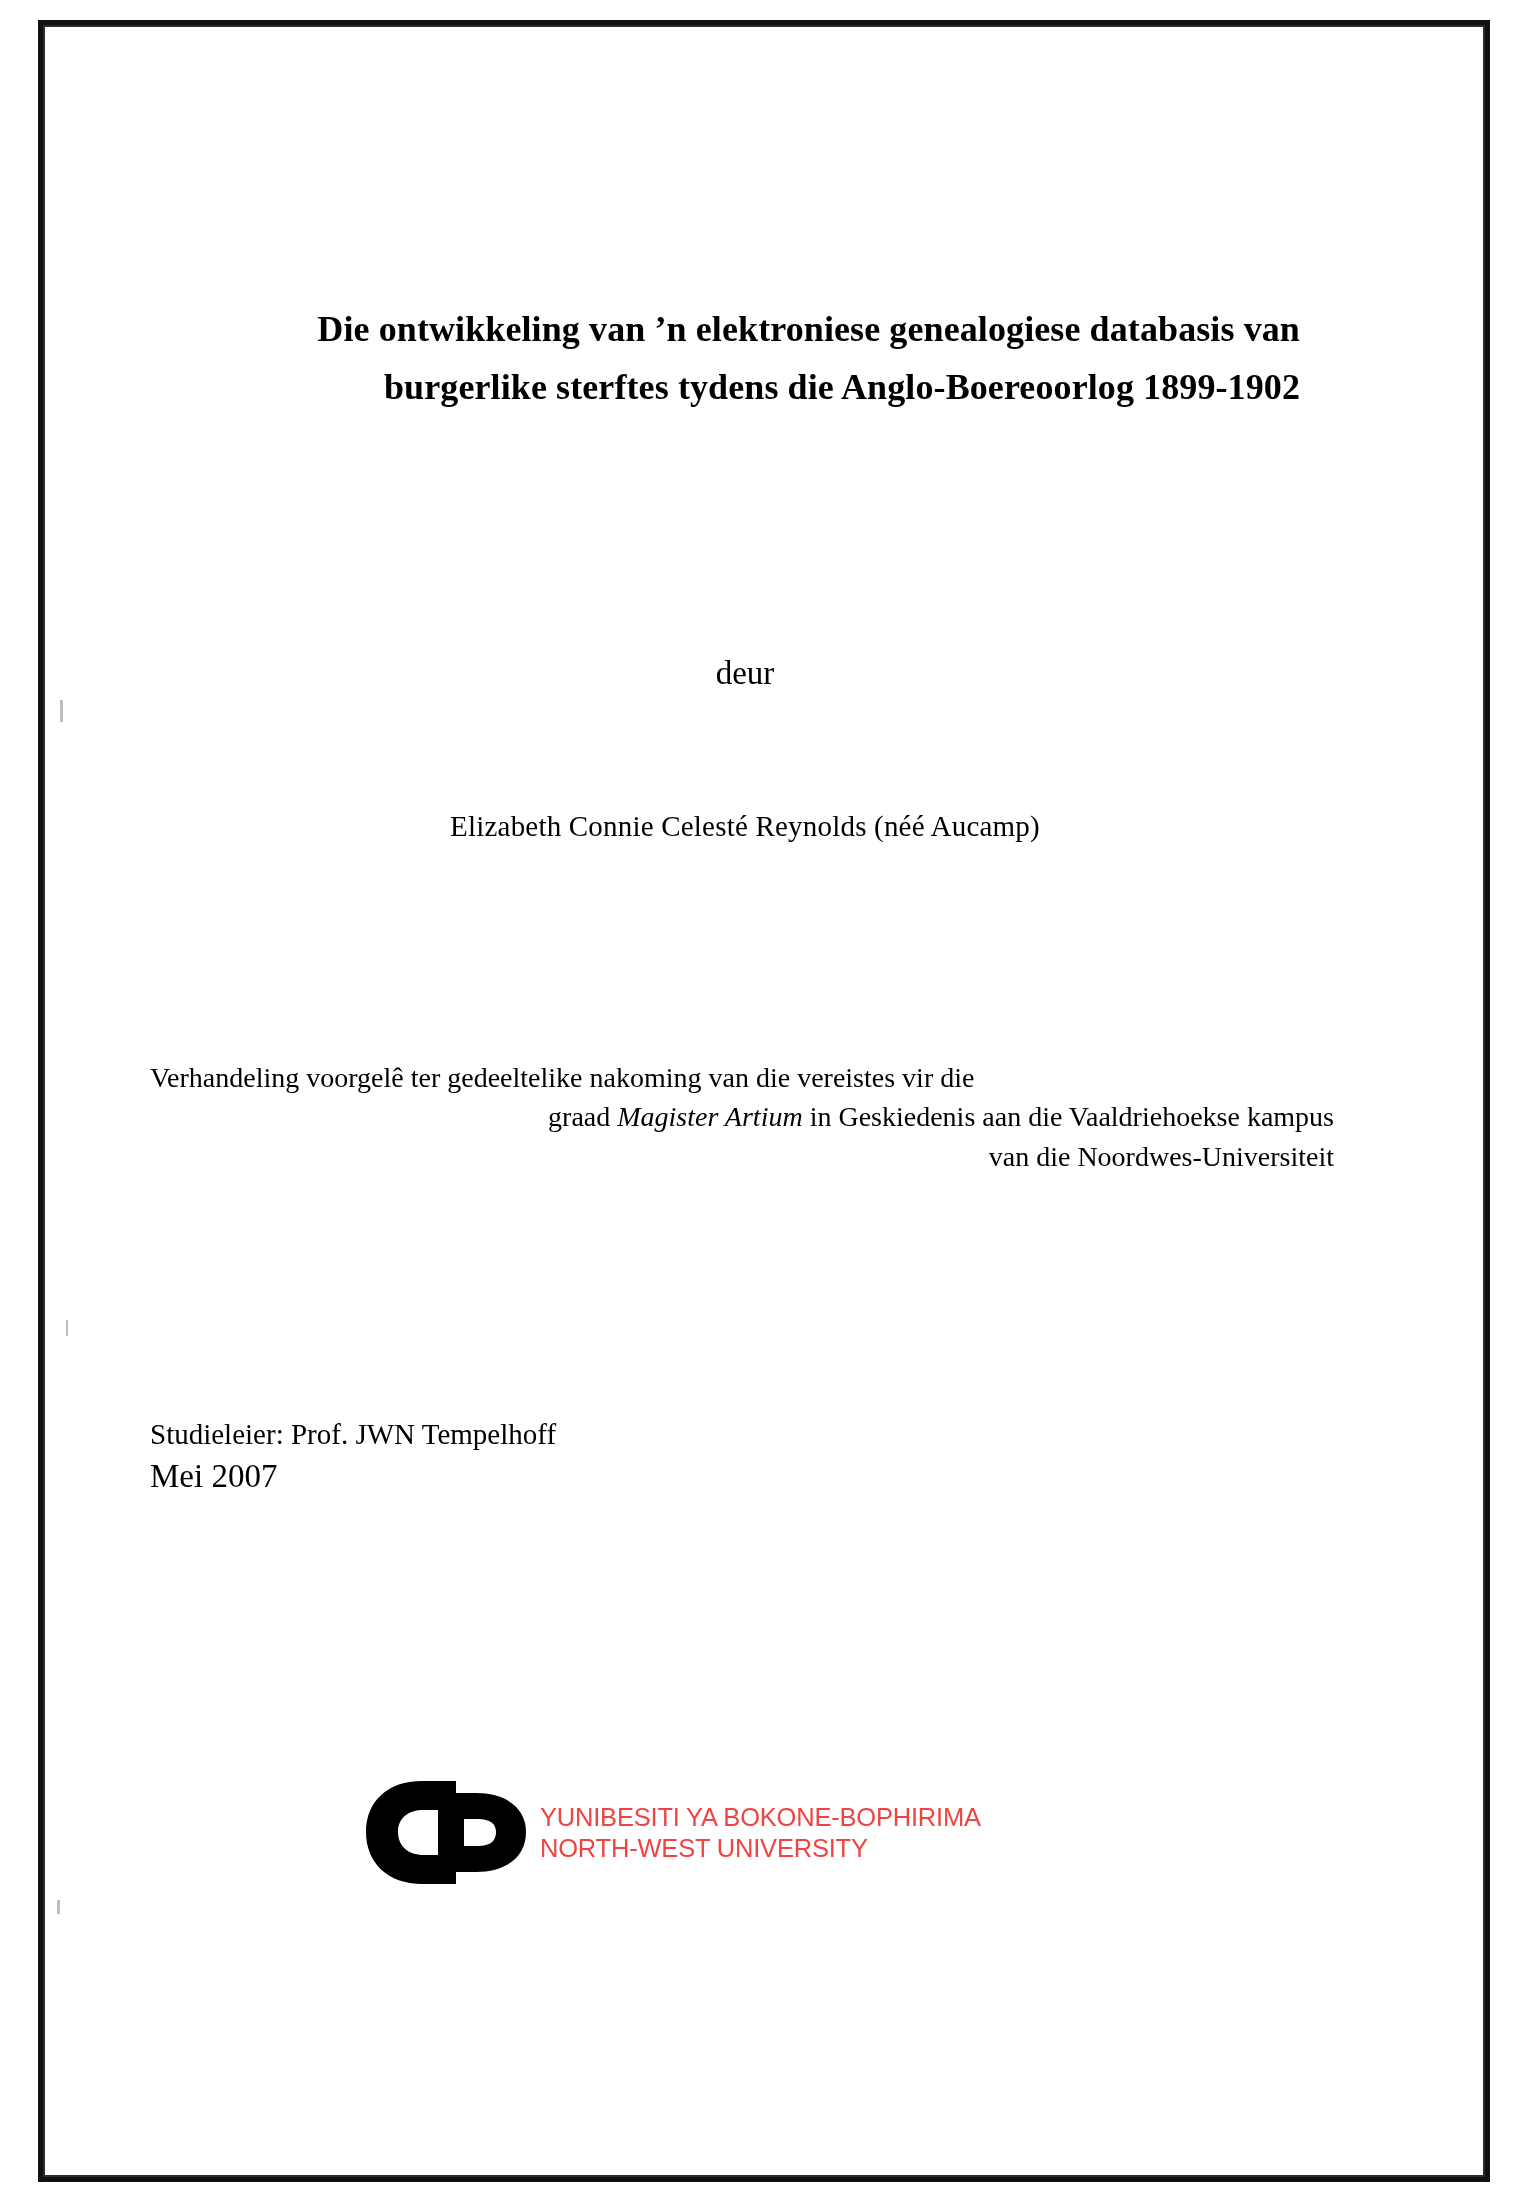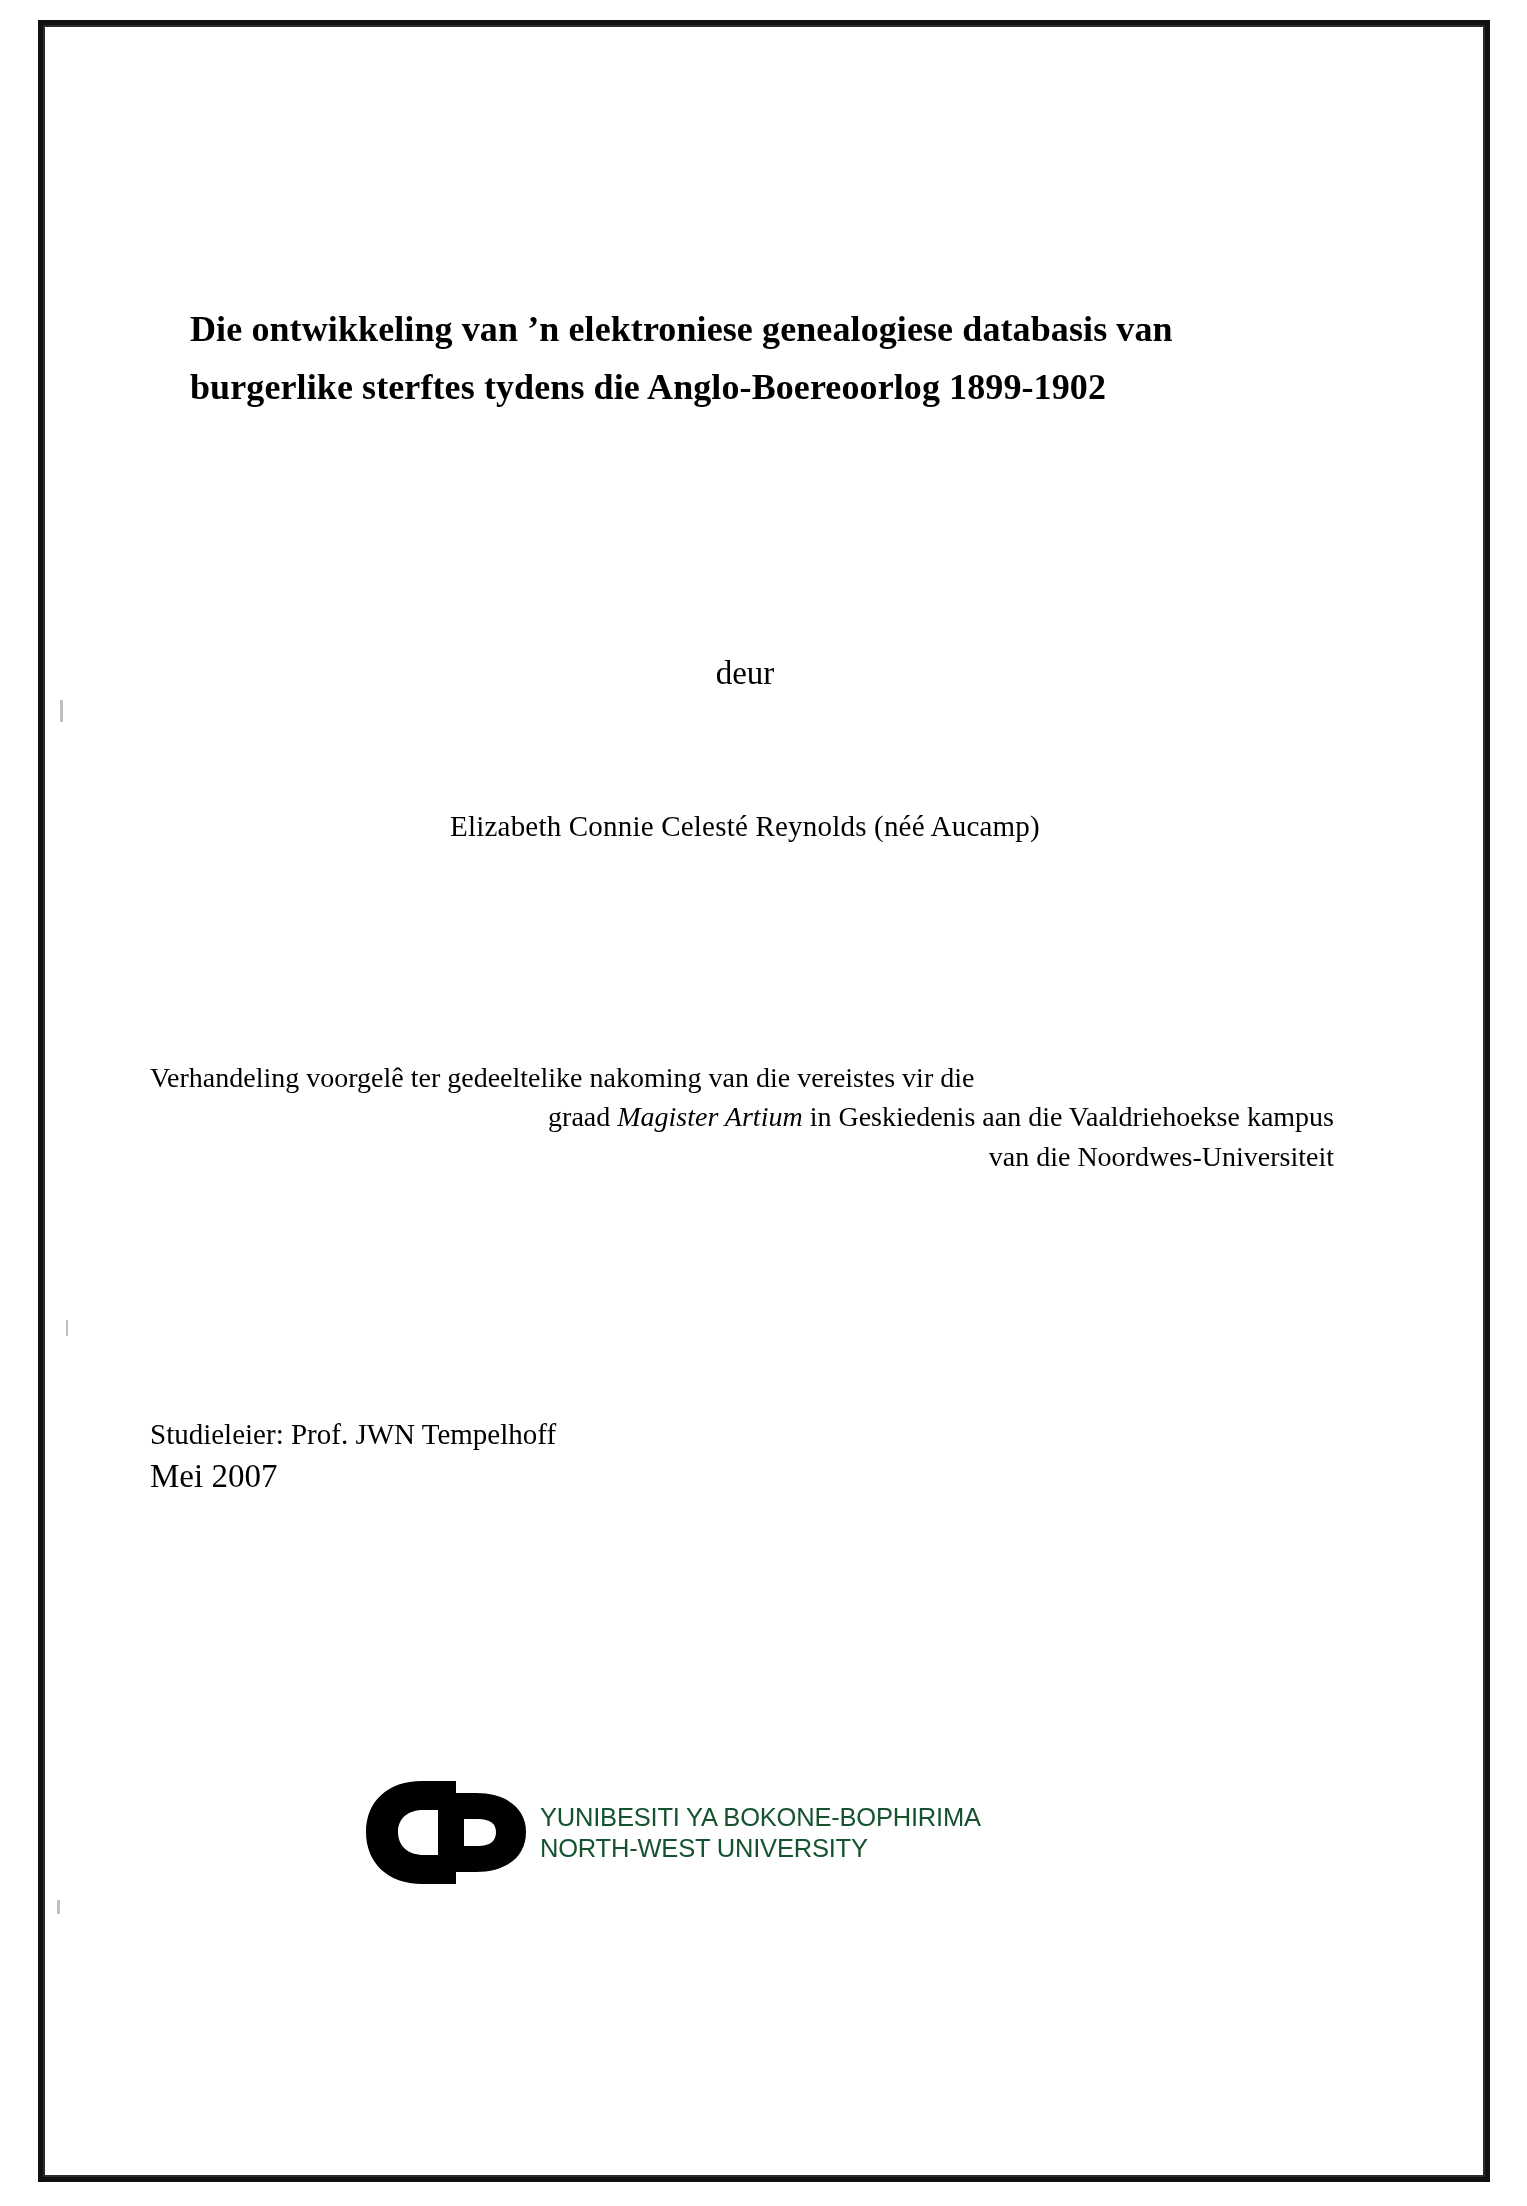--- a/index.html
+++ b/index.html
@@ -40,21 +40,21 @@
   }
   .content {
     position: absolute;
     left: 150px;
     top: 300px;
     width: 1190px;
   }
   .title {
     font-size: 36px;
     line-height: 1.62;
-    text-align: left;
+    text-align: right;
     letter-spacing: 0.1px;
     margin: 0 40px;
   }
   .title-line {
     display: block;
   }
   .byword {
     margin-top: 238px;
     text-align: center;
     font-size: 33px;
@@ -106,21 +106,21 @@
   .logo-mark svg {
     display: block;
   }
   .logo-text {
     margin-left: 8px;
     font-family: "Liberation Sans", sans-serif;
     font-size: 25.5px;
     line-height: 1.2;
     letter-spacing: -0.2px;
     font-weight: 400;
-    color: #14532d;
+    color: #ef4444;
   }
   .logo-text div {
     white-space: nowrap;
   }
   
   .speckle {
     position: absolute;
     background: #8a8a8a;
     opacity: 0.55;
   }

